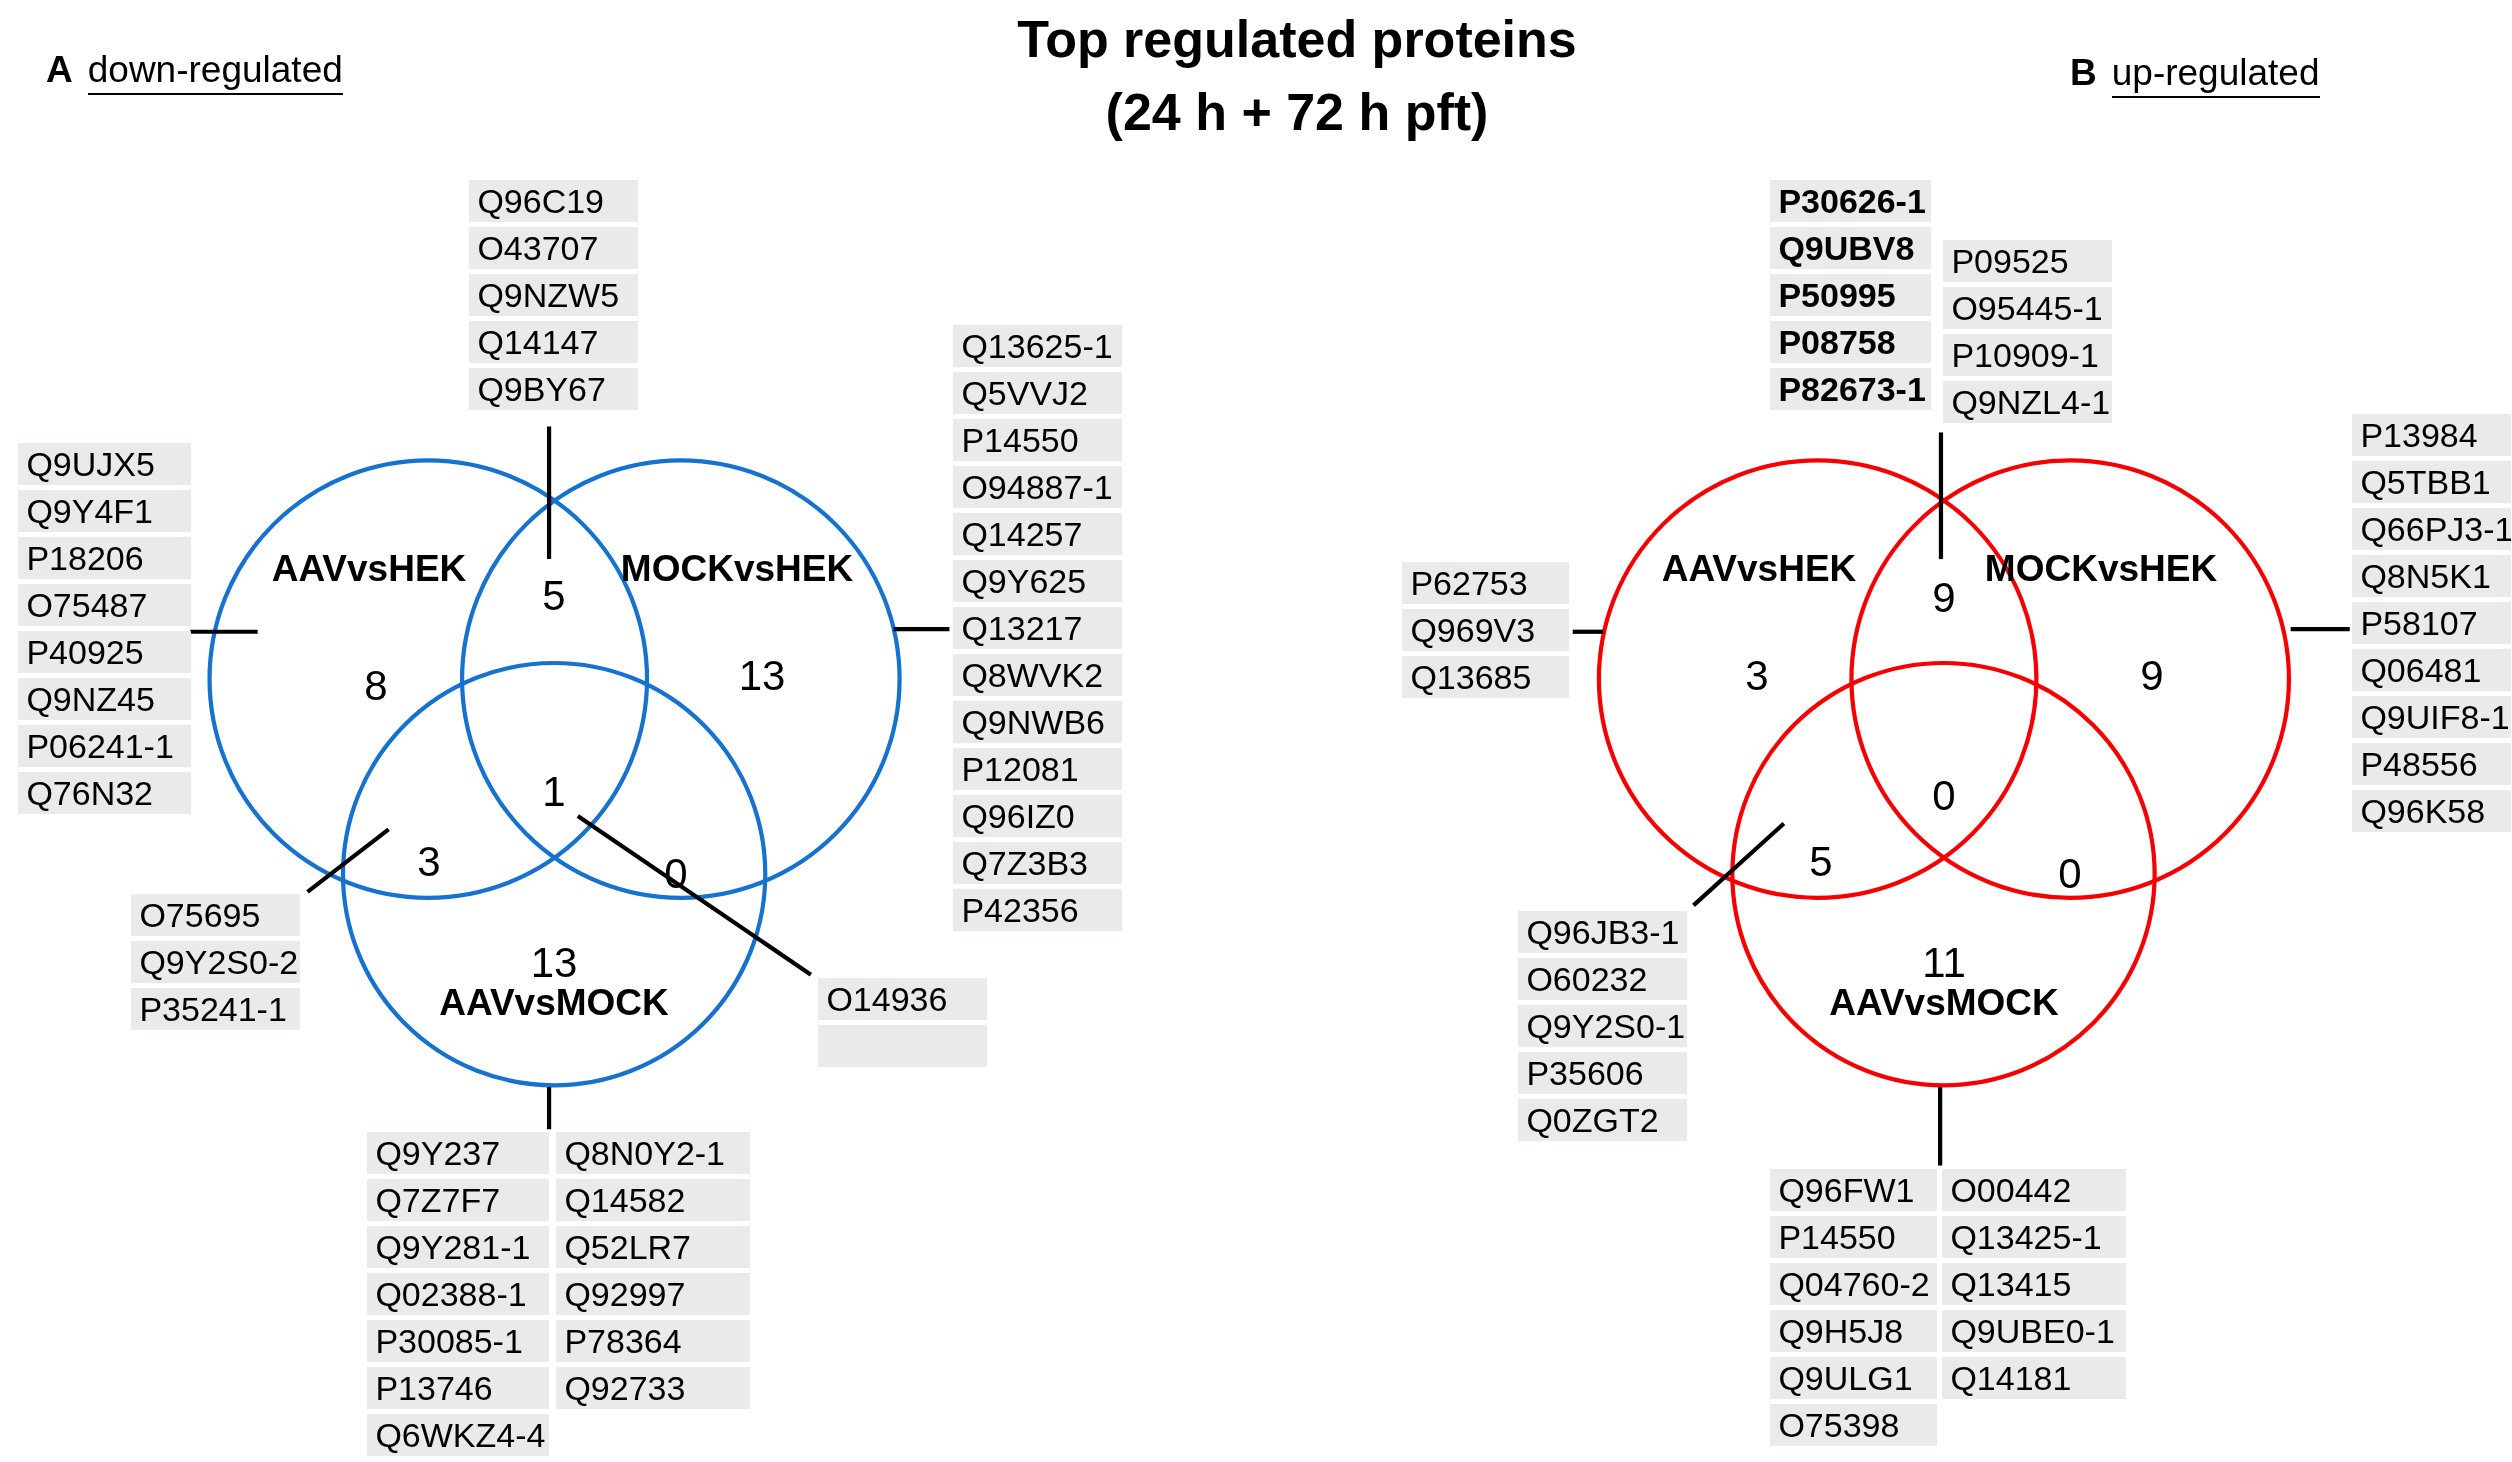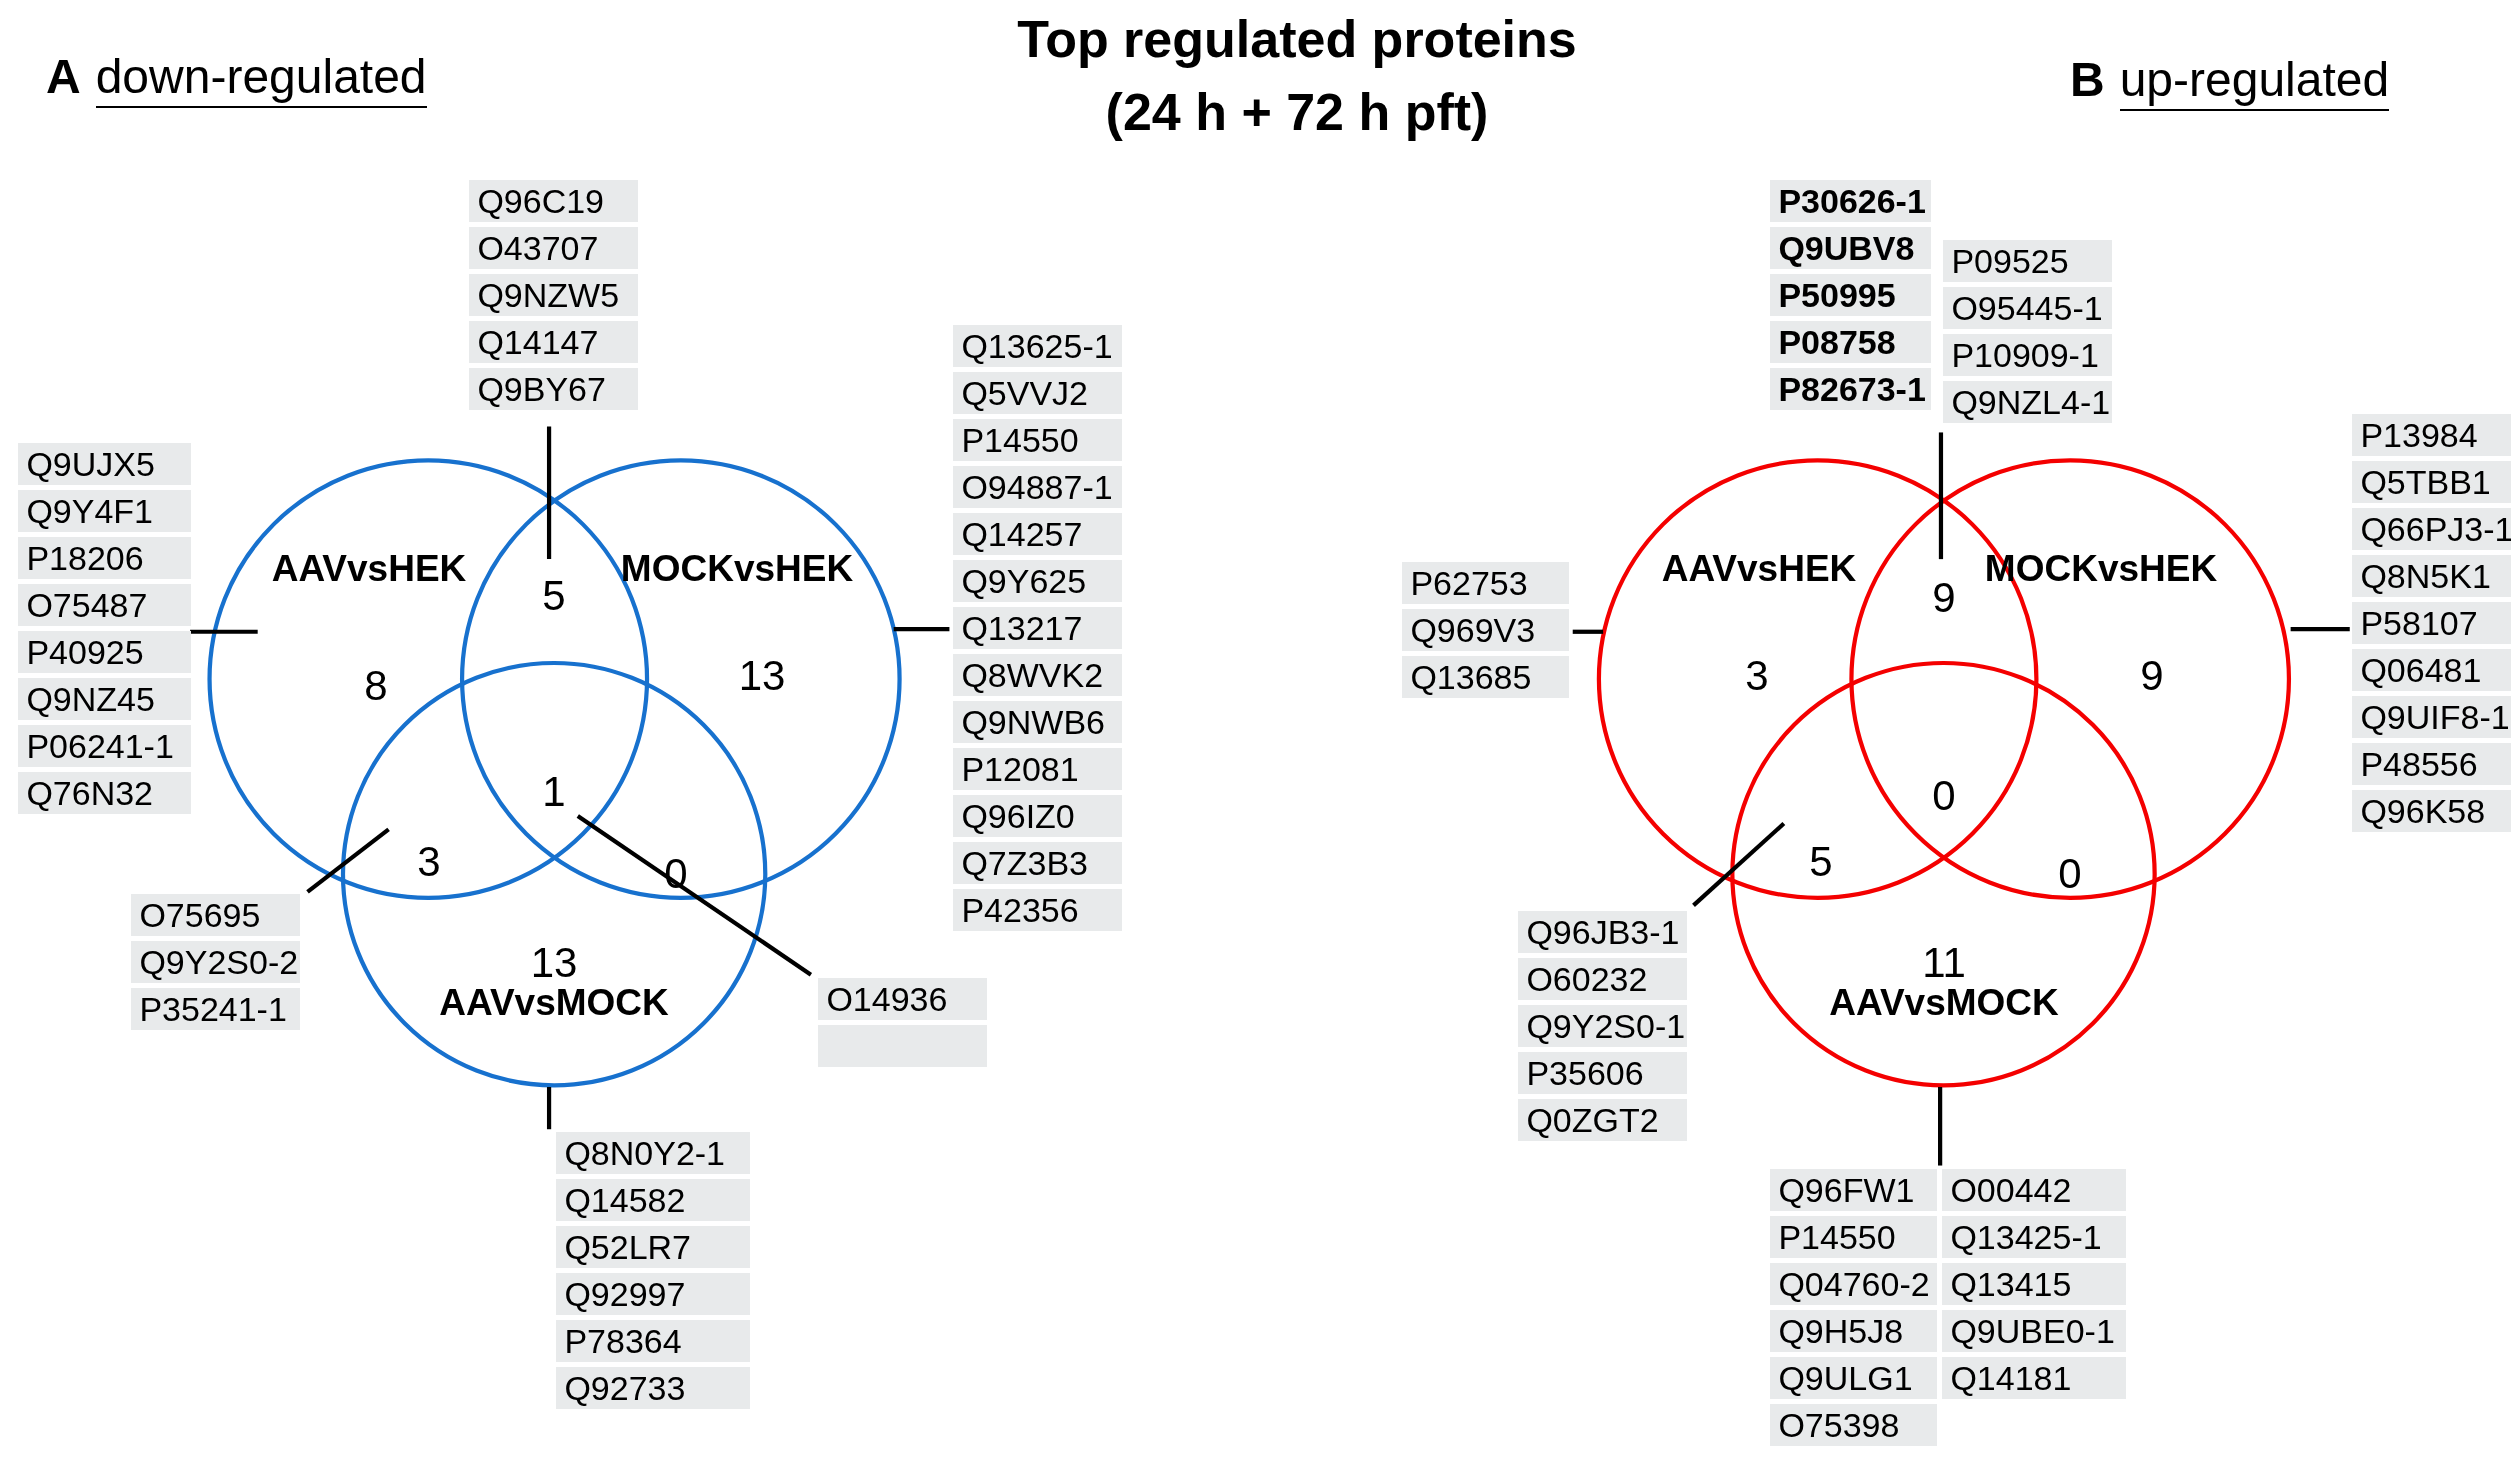--- a/index.html
+++ b/index.html
@@ -1,21 +1,21 @@
 <!DOCTYPE html>
 <html style="font-size:13.5px"><head>
 <meta charset="utf-8">
 <style>
   html,body{margin:0;padding:0;background:#fff;}
   .canvas{position:relative;width:2512px;height:1462px;background:#ffffff;
           font-family:"Liberation Sans",sans-serif;color:#000;overflow:hidden;}
   .venn-svg{position:absolute;left:0;top:0;width:2512px;height:1462px;}
   .title{position:absolute;left:1256px;top:3.4px;transform:translateX(-50%);
          text-align:center;font-weight:bold;font-size:52px;line-height:73px;white-space:nowrap;margin-left:41px;}
-  .panel-header{position:absolute;font-size:48px;white-space:nowrap;}
+  .panel-header{position:absolute;font-size:37px;white-space:nowrap;}
   .pletter{font-weight:bold;margin-right:15px;}
   .plabel{border-bottom:2.5px solid #000;padding-bottom:2.5px;}
   .setlabel{position:absolute;transform:translate(-50%,-50%);font-weight:bold;
             font-size:37px;white-space:nowrap;}
   .vnum{position:absolute;transform:translate(-50%,-50%);font-size:42px;white-space:nowrap;}
   .plist{position:absolute;}
   .plist .cell{height:42px;line-height:42px;margin-bottom:5px;background:#e8eaeb;
                font-size:34px;padding-left:8.4px;box-sizing:border-box;white-space:nowrap;
                overflow:hidden;}
 </style>
@@ -108,20 +108,29 @@
     </div>
   <div class="plist" style="left:131px;top:894px;width:169px;">
       <div class="cell">O75695</div>
       <div class="cell">Q9Y2S0-2</div>
       <div class="cell">P35241-1</div>
     </div>
   <div class="plist" style="left:818px;top:978px;width:169px;">
       <div class="cell">O14936</div>
       <div class="cell"></div>
     </div>
+  <div class="plist" style="left:367px;top:1132px;width:182px;">
+      <div class="cell">Q9Y237</div>
+      <div class="cell">Q7Z7F7</div>
+      <div class="cell">Q9Y281-1</div>
+      <div class="cell">Q02388-1</div>
+      <div class="cell">P30085-1</div>
+      <div class="cell">P13746</div>
+      <div class="cell">Q6WKZ4-4</div>
+    </div>
   <div class="plist" style="left:556px;top:1132px;width:194px;">
       <div class="cell">Q8N0Y2-1</div>
       <div class="cell">Q14582</div>
       <div class="cell">Q52LR7</div>
       <div class="cell">Q92997</div>
       <div class="cell">P78364</div>
       <div class="cell">Q92733</div>
     </div>
 
   <div class="setlabel" style="left:1759px;top:569px;">AAVvsHEK</div>

